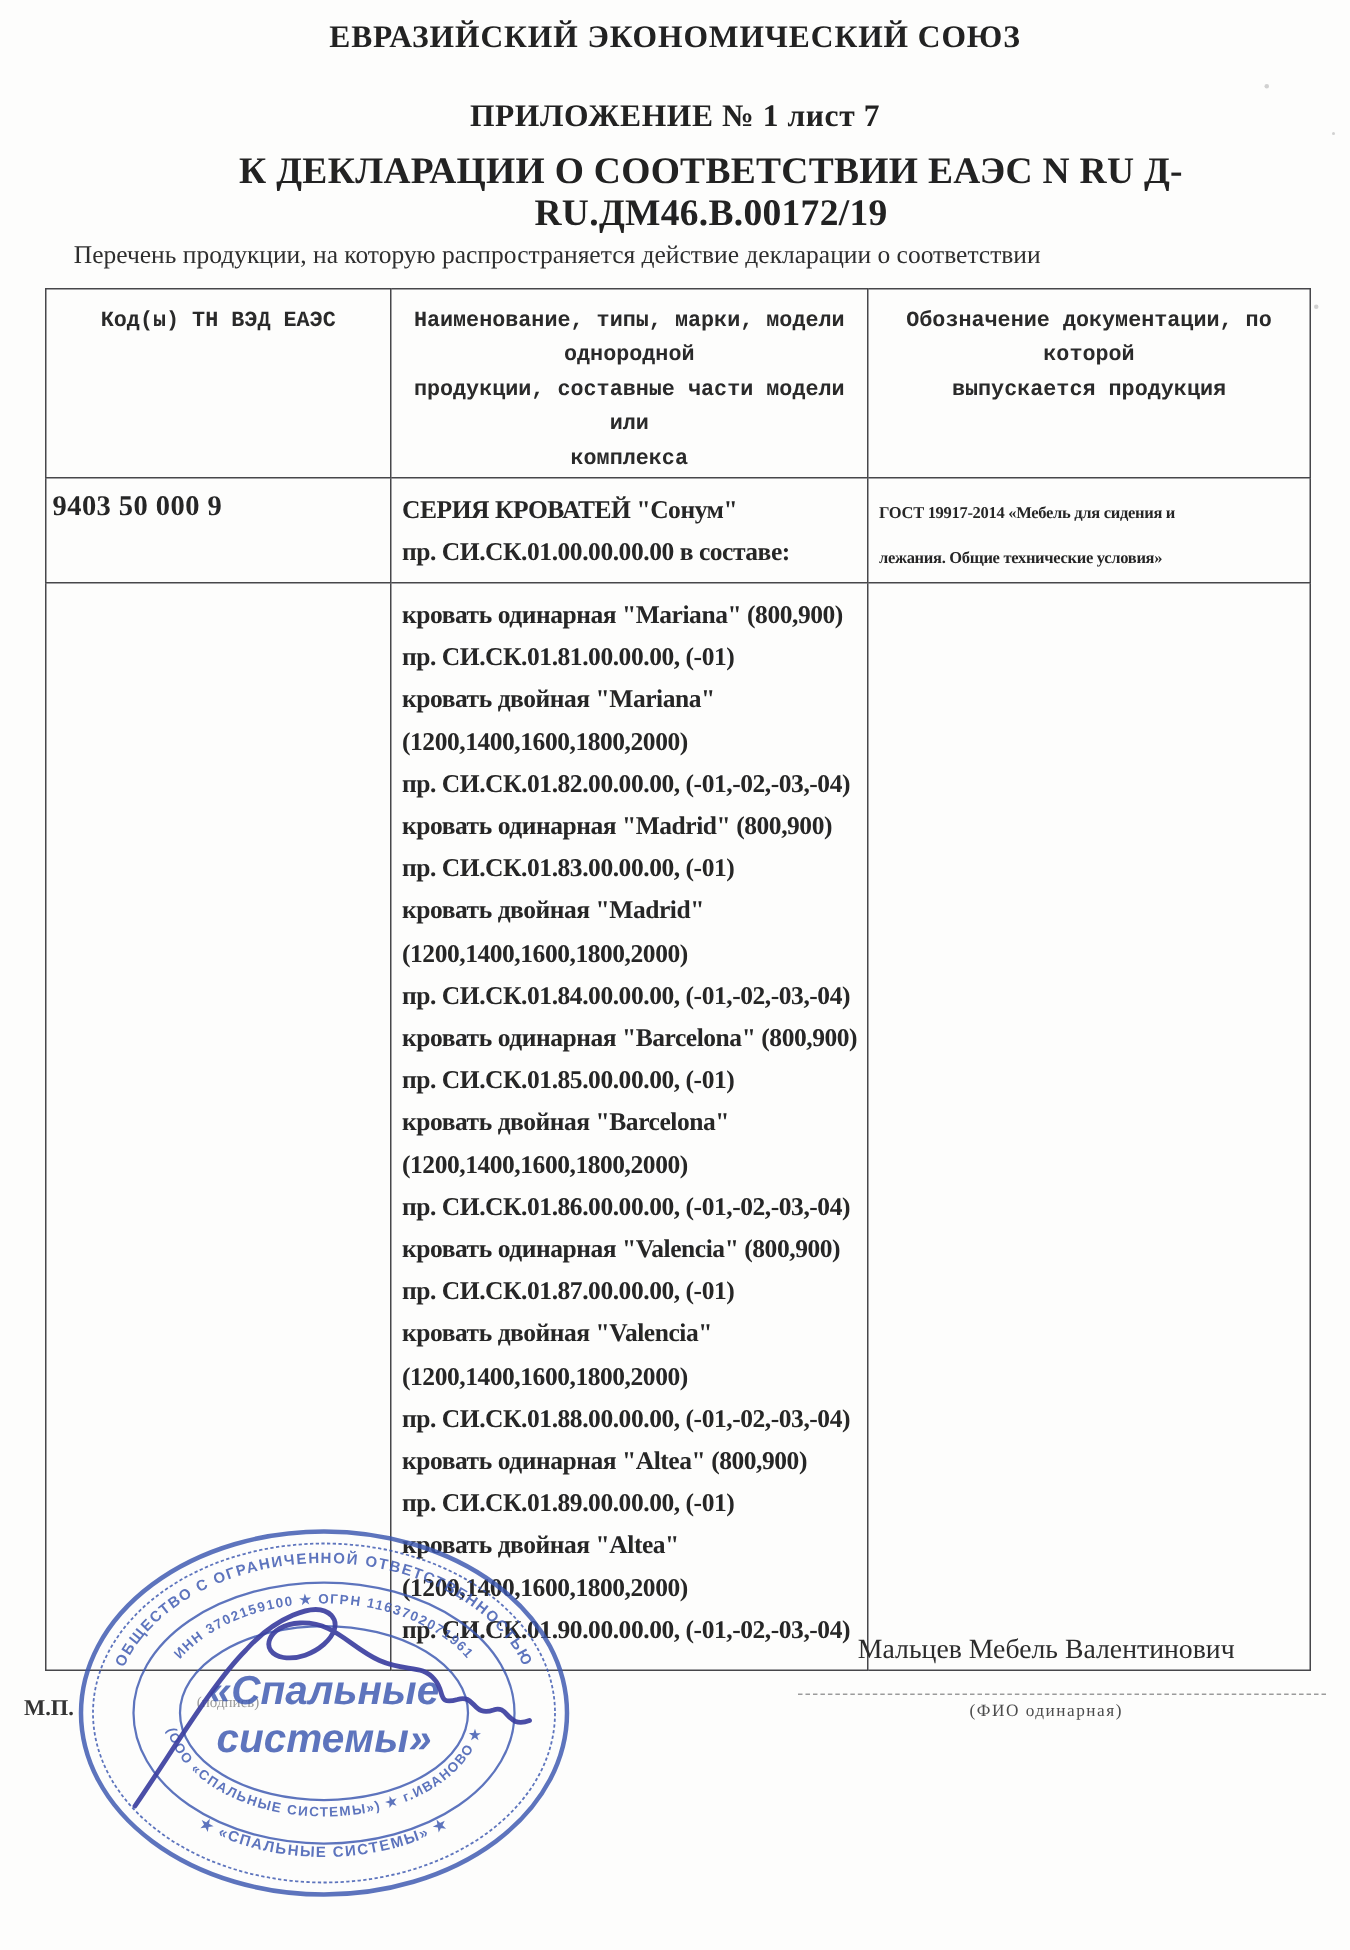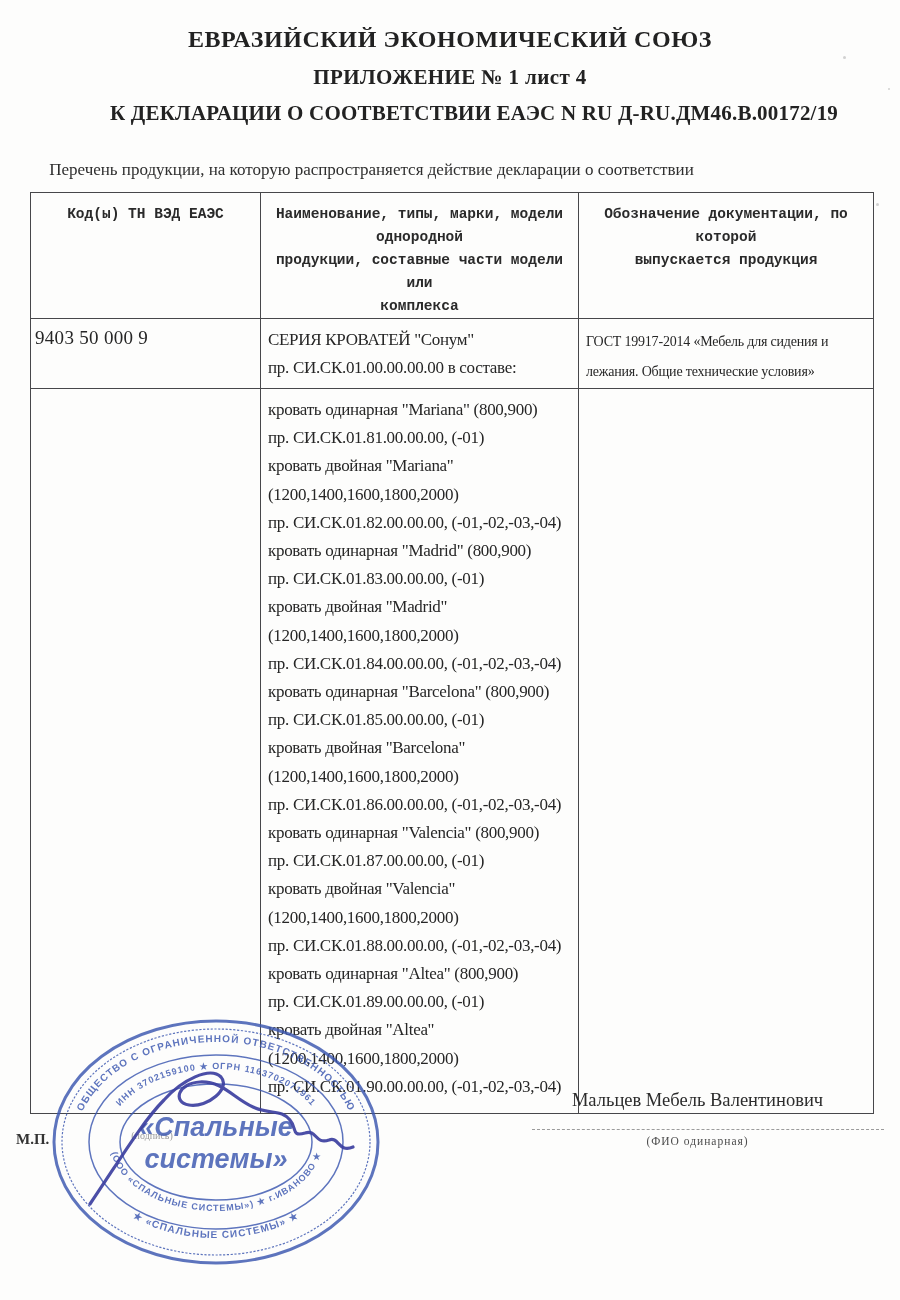--- a/index.html
+++ b/index.html
@@ -6,47 +6,48 @@
   html, body { background: #ffffff; }
   .page {
     position: relative;
     width: 900px; height: 1300px;
     background: #fdfdfc;
     font-family: "Liberation Serif", "DejaVu Serif", serif;
     color: #2b2b2b;
     overflow: hidden;
   }
   .doc-title { position: absolute; left: 0; width: 900px; text-align: center; font-weight: bold; color: #222; }
-  .t1 { top: 26px;  font-size: 24px; letter-spacing: 0.6px; }
+  .t1 { top: 12px;  font-size: 21px; letter-spacing: 0.6px; }
   .t2 { top: 65px;  font-size: 21px;   letter-spacing: 0.4px; }
-  .t3 { top: 101px; font-size: 21px; letter-spacing: 0.2px; padding-left: 48px; }
+  .t3 { top: 101px; font-size: 25px; letter-spacing: 0.2px; padding-left: 48px; }
   .table-caption { position: absolute; top: 160px; left: 0; width: 743px; text-align: center; font-size: 17px; color: #2e2e2e; }
 
   table.products-table {
     position: absolute; top: 192px; left: 30px;
     width: 843px; height: 866px;
     border-collapse: collapse; table-layout: fixed;
   }
   .products-table th, .products-table td {
     border: 1.6px solid #47474a;
     vertical-align: top;
     white-space: pre-line;
     overflow: hidden;
+    font-weight: bold;
   }
   .products-table thead tr { height: 71px; }
   .row-1 { height: 70px; }
   .row-2 { height: 725px; }
   .products-table th {
     font-size: 14.5px; font-weight: bold; color: #2a2a2a;
     text-align: center; padding: 10px 6px 0 6px; line-height: 23px; font-family: Liberation Mono, monospace;
   }
   .products-table td { color: #262626; }
   td.cell-code { font-size: 19px; padding: 8px 4px 0 4px; letter-spacing: 0.3px; }
   td.cell-prod { font-size: 17px; padding: 7px 2px 0 7px; line-height: 28.2px; letter-spacing: -0.3px; }
-  td.cell-doc  { font-size: 14px; padding: 8px 2px 0 7px; line-height: 30px; letter-spacing: -0.2px; }
+  td.cell-doc  { font-size: 11px; padding: 8px 2px 0 7px; line-height: 30px; letter-spacing: -0.2px; }
 
   .mp-label { position: absolute; left: 16px; top: 1089px; font-size: 15px; font-weight: bold; color: #333; z-index: 1; margin-top: 42px; }
   .podpis-caption { position: absolute; left: 112px; top: 1130px; width: 80px; text-align: center;
                     font-size: 10px; color: #9a9a9a; z-index: 1; }
 
   .applicant-name { position: absolute; left: 505px; top: 1090px; width: 385px; text-align: center;
                     font-size: 18.5px; color: #2c2c2c; }
   .signature-line { position: absolute; left: 532px; top: 1129px; width: 352px; height: 0;
                     border-top: 1.4px dashed #9b9b9b; }
   .applicant-caption { position: absolute; left: 505px; top: 1135px; width: 385px; text-align: center;
@@ -61,21 +62,21 @@
   .sig-stroke { stroke: #3c3f9f; opacity: 0.92; }
 
   .speck { position: absolute; border-radius: 50%; background: rgba(110,110,110,0.3); }
 </style>
 </head>
 <body>
 
 <div class="page">
 
   <div class="doc-title t1">ЕВРАЗИЙСКИЙ ЭКОНОМИЧЕСКИЙ СОЮЗ</div>
-  <div class="doc-title t2">ПРИЛОЖЕНИЕ № 1 лист 4</div>
+  <div class="doc-title t2">ПРИЛОЖЕНИЕ № 1 лист 7</div>
   <div class="doc-title t3">К ДЕКЛАРАЦИИ О СООТВЕТСТВИИ ЕАЭС N RU Д-RU.ДМ46.В.00172/19</div>
   <div class="table-caption">Перечень продукции, на которую распространяется действие декларации о соответствии</div>
 
   <table class="products-table">
     <colgroup>
       <col style="width:230px">
         <col style="width:318px">
         <col style="width:295px">
     </colgroup>
     <thead>

